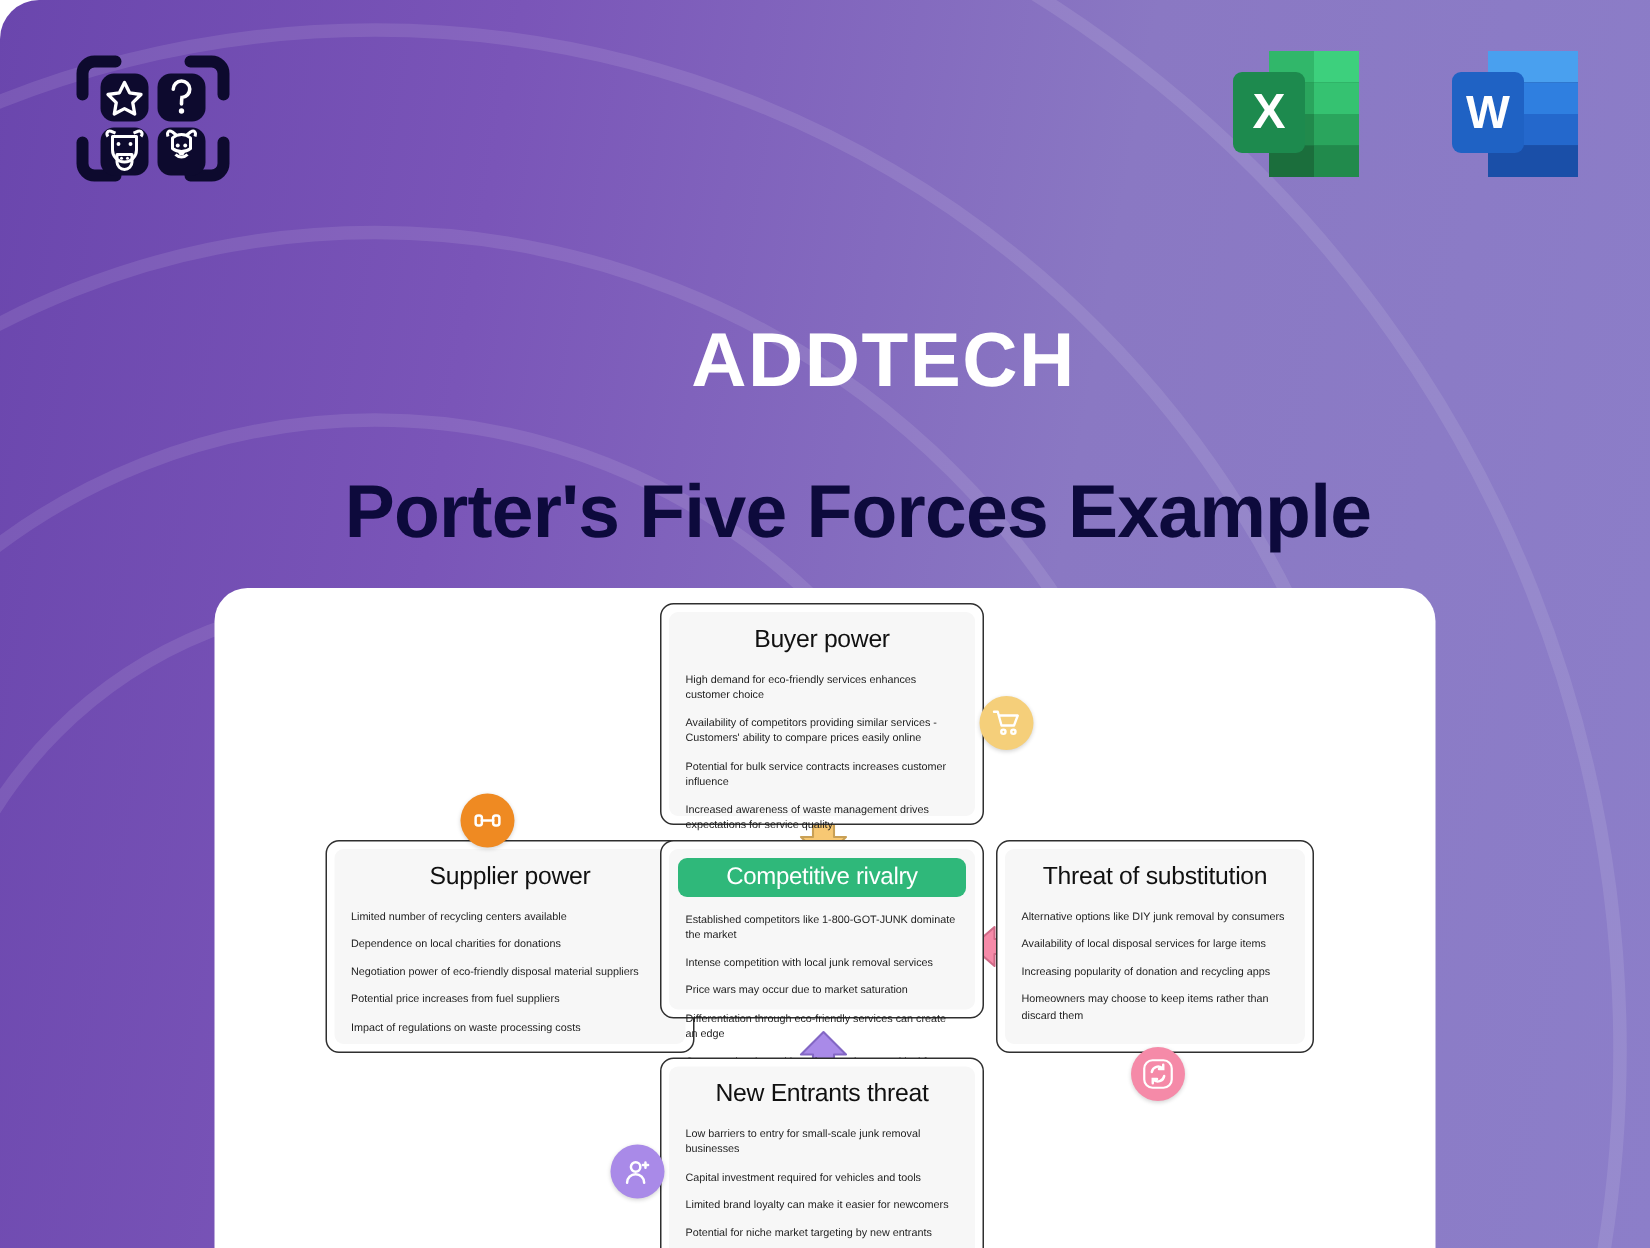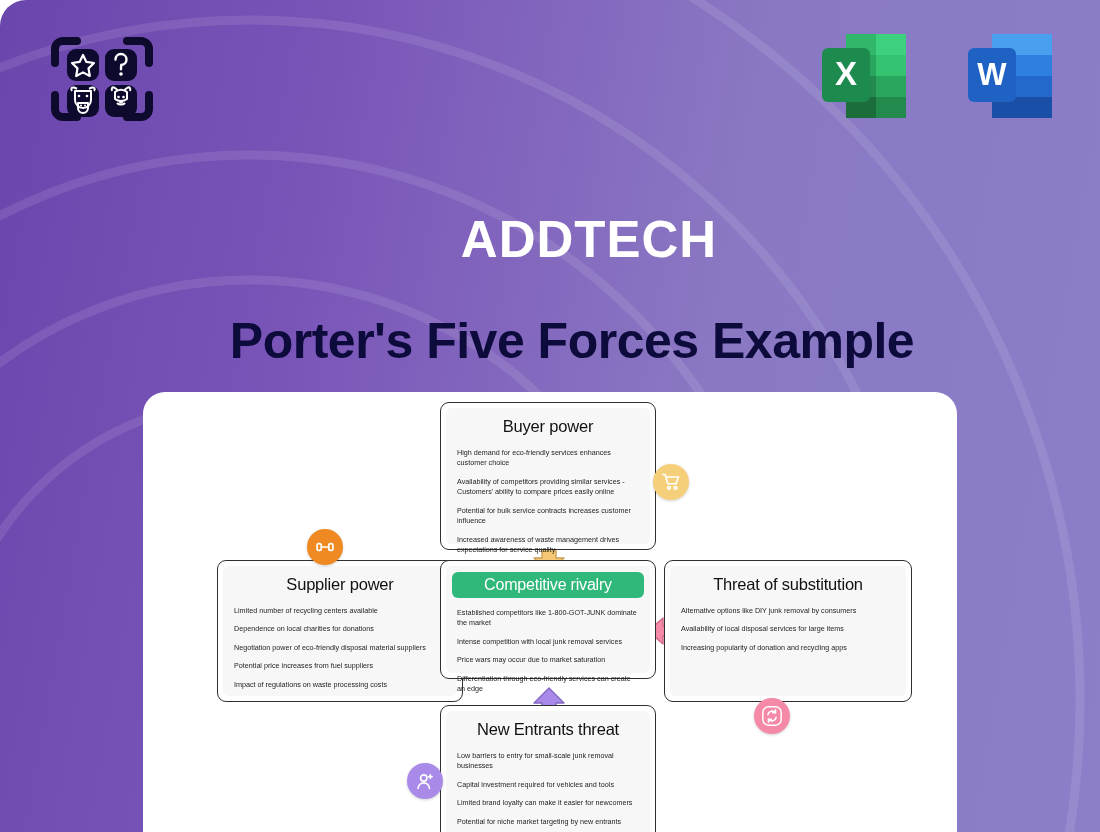--- a/index.html
+++ b/index.html
@@ -89,21 +89,21 @@
     font-size: 7.2px;
     line-height: 1.45;
     color: #1d1d1d;
     margin-bottom: 8px;
   }
 
   
   #card-buyer       { left: 297px; top: 10px;  width: 216px; height: 148px; }
   #card-supplier    { left: 74px;  top: 168px; width: 246px; height: 142px; }
   #card-rivalry     { left: 297px; top: 168px; width: 216px; height: 119px; }
-  #card-substitute  { left: 521px; top: 168px; width: 248px; height: 142px; }
+  #card-substitute  { left: 521px; top: 168px; width: 212px; height: 142px; }
   #card-entrants    { left: 297px; top: 313px; width: 216px; height: 148px; }
 
   
   .arrow { position: absolute; }
 
   
   .badge {
     position: absolute;
     width: 36px; height: 36px;
     border-radius: 50%;
@@ -262,20 +262,21 @@
         </div>
       </div>
 
       <div class="card" id="card-substitute">
         <div class="card-inner">
           <div class="card-title">Threat of substitution</div>
           <ul>
             <li>Alternative options like DIY junk removal by consumers</li>
             <li>Availability of local disposal services for large items</li>
             <li>Increasing popularity of donation and recycling apps</li>
+            <li>Homeowners may choose to keep items rather than discard them</li>
           </ul>
         </div>
       </div>
 
       <div class="card" id="card-entrants">
         <div class="card-inner">
           <div class="card-title">New Entrants threat</div>
           <ul>
             <li>Low barriers to entry for small-scale junk removal businesses</li>
             <li>Capital investment required for vehicles and tools</li>

